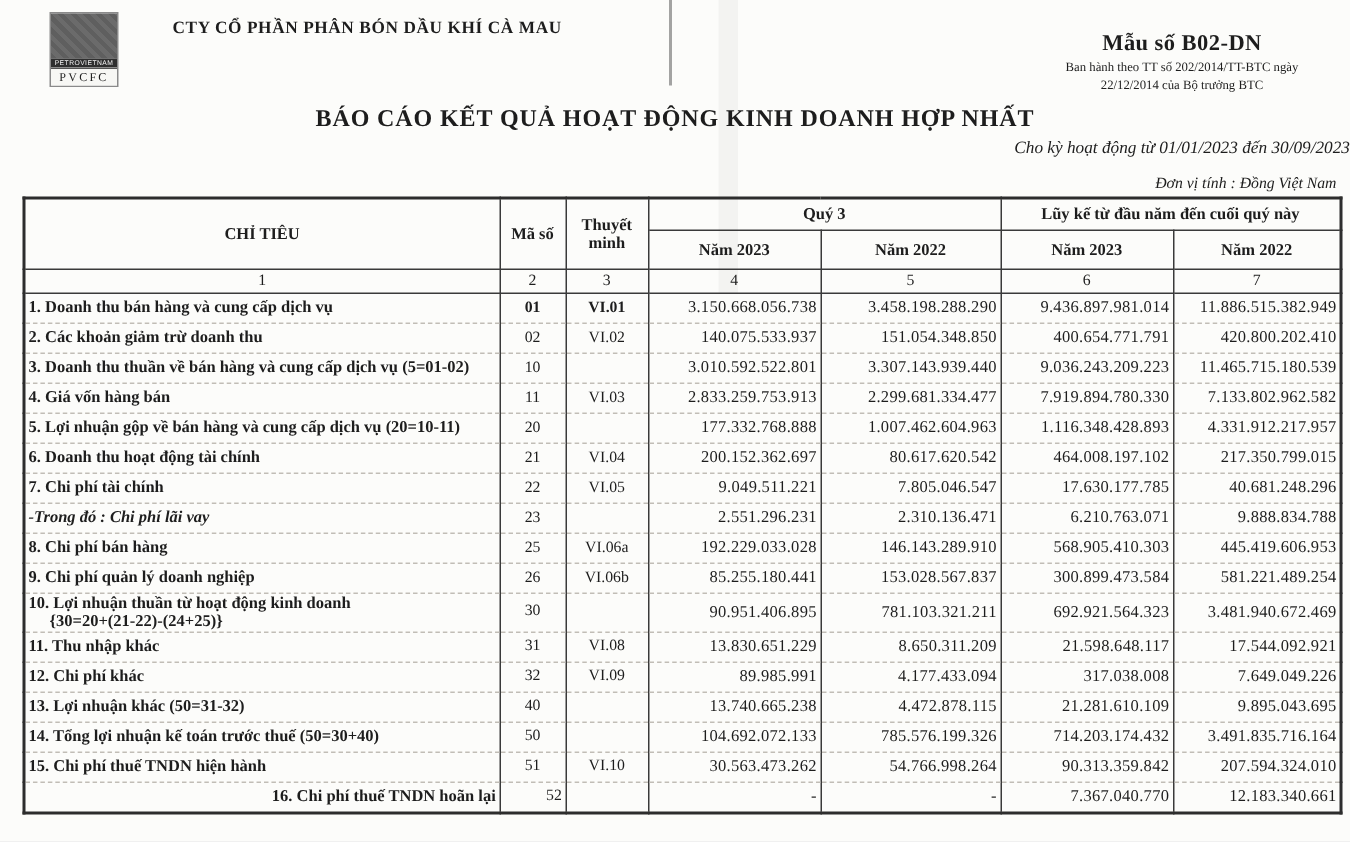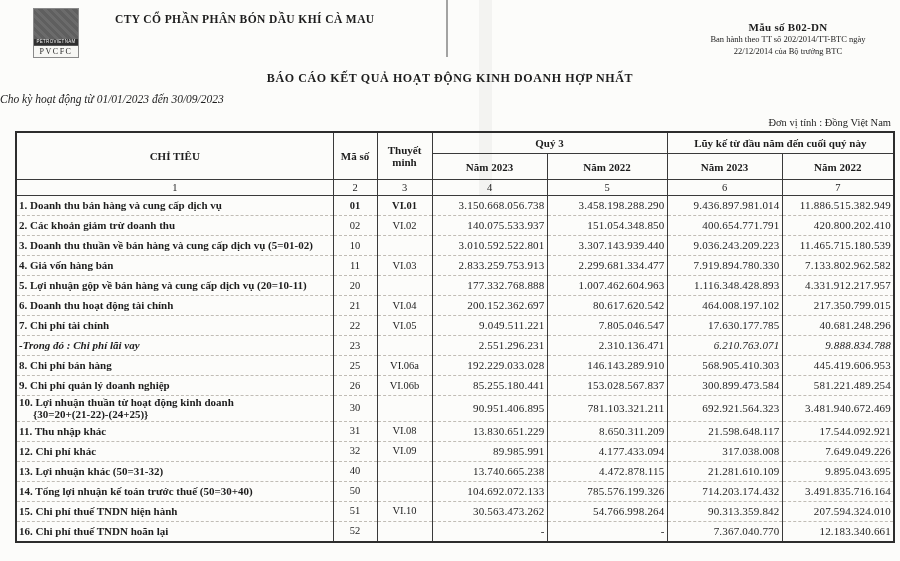--- a/index.html
+++ b/index.html
@@ -15,57 +15,57 @@
         text-align:center;letter-spacing:.3px;font-family:"Liberation Sans",sans-serif;}
   .logo-name{background:#f7f7f4;color:#1f1f1f;font-size:8px;line-height:11px;text-align:center;
         border-top:1px solid #555;letter-spacing:1.5px;font-family:"Liberation Serif",serif;}
 
   
   .company{position:absolute;left:115px;top:13px;}
   .company-name{font-weight:bold;font-size:11.5px;letter-spacing:.4px;}
   .company-address{font-size:11px;margin-top:4px;letter-spacing:.4px;}
 
   .form{position:absolute;right:6px;top:21px;width:212px;text-align:center;}
-  .form-no{font-weight:bold;font-size:11px;letter-spacing:.3px;}
+  .form-no{font-weight:bold;font-size:15px;letter-spacing:.3px;}
   .form-issue{font-size:8.5px;line-height:1.3;margin-top:1px;}
 
   .title{position:absolute;top:71px;left:0;width:100%;text-align:center;
-         font-weight:bold;font-size:12px;letter-spacing:.6px;}
-  .period{position:absolute;top:93px;left:0;width:100%;text-align:left;
+         font-weight:bold;font-size:16px;letter-spacing:.6px;}
+  .period{position:absolute;top:93px;left:0;width:100%;text-align:right;
           font-style:italic;font-size:11.5px;}
-  .unit-note{position:absolute;top:117px;right:9px;font-size:10.5px;}
+  .unit-note{position:absolute;top:117px;right:9px;font-style:italic;font-size:10.5px;}
 
   
   .artifact-band{position:absolute;left:479px;top:0;width:13px;height:196px;
                  background:rgba(110,110,110,.06);}
   .artifact-line{position:absolute;left:446px;top:0;width:2px;height:57px;
                  background:rgba(55,55,55,.45);}
 
   
   table.report{position:absolute;left:15px;top:131px;width:878px;
         border-collapse:collapse;table-layout:fixed;font-size:11px;
         border:2px solid #2d2d2d;}
   .report th{border:1px solid #3a3a3a;font-weight:bold;padding:1px 2px;
         font-size:11px;text-align:center;vertical-align:middle;}
   .report thead tr.h1 th{height:18px;}
   .report thead tr.h2 th{height:23px;}
   .report thead tr.numrow td{border:1px solid #3a3a3a;text-align:center;
         font-size:10.5px;height:15px;padding:0;}
   .report tbody td{border-left:1px solid #3a3a3a;border-right:1px solid #3a3a3a;
         border-bottom:1px dashed #c1bdb6;height:19px;vertical-align:middle;
         padding:0 2px;line-height:1.12;}
-  .report tbody tr:last-child td{border-bottom:none;}
+  .report tbody tr:last-child td{border-bottom:none;text-align:right;}
   td.c-label{text-align:left;padding:1px 4px 1px 6px;font-weight:bold;}
   td.c-code{text-align:center;font-size:10.5px;}
   td.c-note{text-align:center;font-size:10.5px;}
   td.c-num{text-align:right;padding-right:5px;letter-spacing:.2px;}
   tr.b td.c-num{font-weight:normal;}
   tr.bl td{font-weight:bold;}
   tr.sub td.c-label{font-style:italic;}
-  tr.sub td:nth-child(6),tr.sub td:nth-child(7){font-style:italic;padding-left:40px;}
+  tr.sub td:nth-child(6),tr.sub td:nth-child(7){padding-left:40px;}
   .label2{padding-left:14px;}
 </style>
 </head>
 <body>
 
 <div class="page">
 
   <div class="artifact-band"></div>
   <div class="artifact-line"></div>
 

